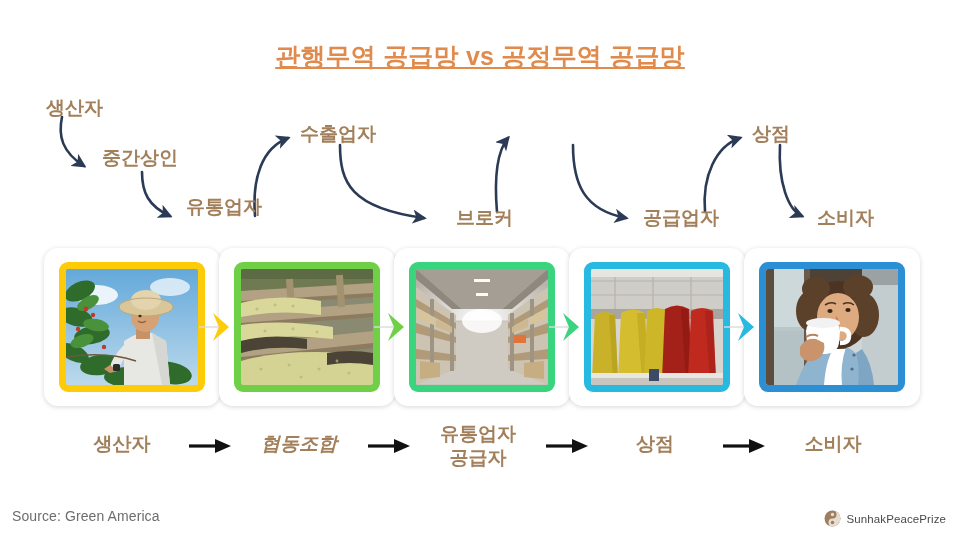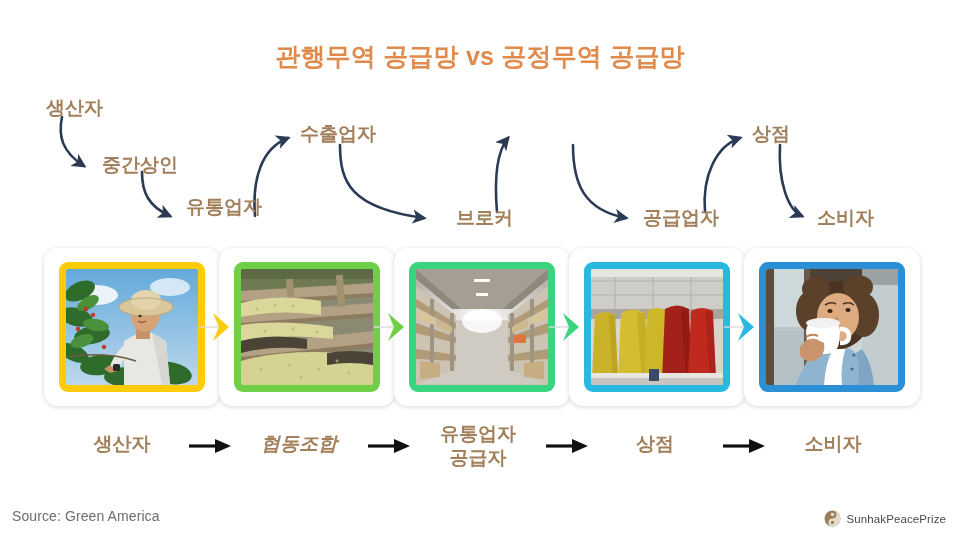--- a/index.html
+++ b/index.html
@@ -20,20 +20,21 @@
   .title {
     position: absolute;
     top: 40px;
     left: 0;
     width: 960px;
     text-align: center;
     font-size: 25px;
     font-weight: bold;
     color: #e08a4c;
     letter-spacing: 0.2px;
+    text-decoration: underline;
   }
 
   
   .conv-layer {
     position: absolute;
     top: 0; left: 0;
     width: 960px;
     height: 250px;
   }
   .conv-svg {
@@ -177,21 +178,21 @@
 
       <path d="M 573 145 C 573 184, 584 210, 626 218"></path>
 
       <path d="M 705 212 C 702 176, 716 146, 740 138"></path>
 
       <path d="M 780 145 C 778 182, 788 210, 802 216"></path>
     </g>
   </svg>
 
   <div class="conv-label" style="left:46px;  top:95px;">생산자</div>
-  <div class="conv-label" style="left:102px; top:152px;">중간상인</div>
+  <div class="conv-label" style="left:102px; top:145px;">중간상인</div>
   <div class="conv-label" style="left:186px; top:194px;">유통업자</div>
   <div class="conv-label" style="left:300px; top:121px;">수출업자</div>
   <div class="conv-label" style="left:456px; top:205px;">브로커</div>
   <div class="conv-label" style="left:643px; top:205px;">공급업자</div>
   <div class="conv-label" style="left:752px; top:121px;">상점</div>
   <div class="conv-label" style="left:817px; top:205px;">소비자</div>
 </div>
 
 <div class="cards-row">
 

